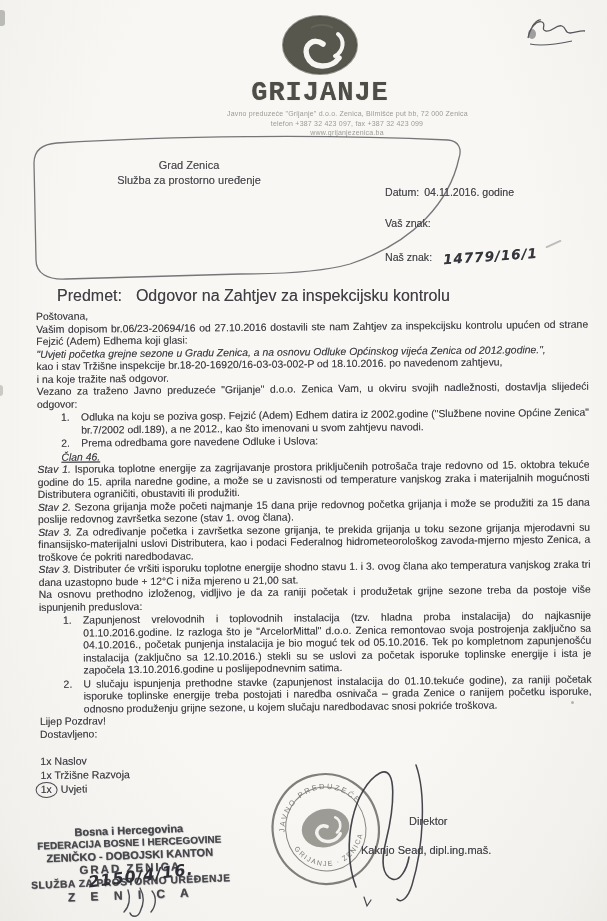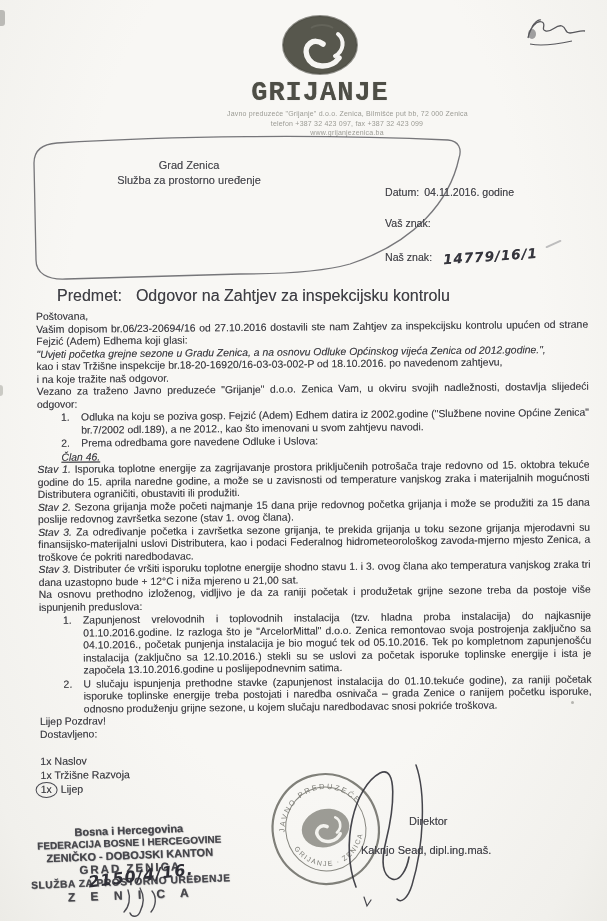--- a/index.html
+++ b/index.html
@@ -199,21 +199,21 @@
       <div class="dist-item">
         <span>1x</span>
         <span>Naslov</span>
       </div>
       <div class="dist-item">
         <span>1x</span>
         <span>Tržišne Razvoja</span>
       </div>
       <div class="dist-item">
         <span class="circled">1x</span>
-        <span>Lijep</span>
+        <span>Uvjeti</span>
       </div>
     </div>
   </div>
 
   <svg class="round-stamp" width="114" height="118" viewBox="0 0 114 118">
     <defs>
       <path id="arcTop" d="M15 62 A42 44 0 1 1 99 62"></path>
       <path id="arcBot" d="M19 55 A38 40 0 0 0 95 55"></path>
     </defs>
     <ellipse cx="57" cy="58" rx="53" ry="55" fill="none" stroke="#66665f" stroke-width="2.2"></ellipse>

